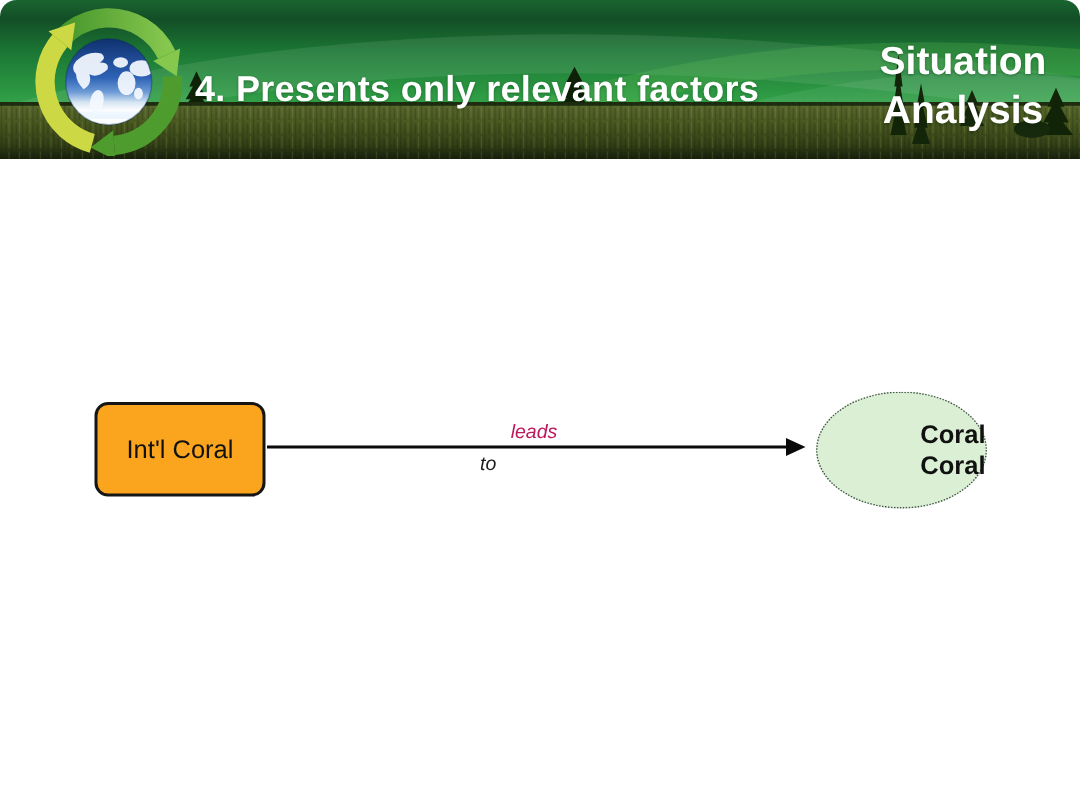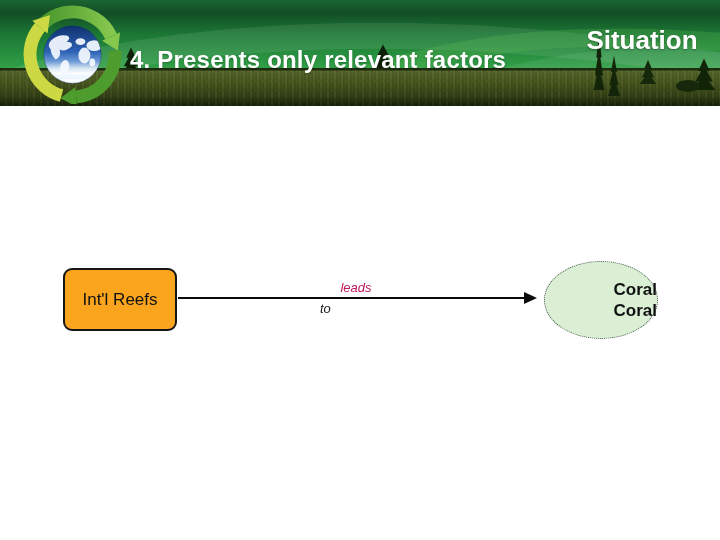--- a/index.html
+++ b/index.html
@@ -4,20 +4,21 @@
 <style>
   html,body{margin:0;padding:0;background:#888;}
   .slide{
     position:relative;width:720px;height:540px;background:#ffffff;
     overflow:hidden;font-family:"Liberation Sans", sans-serif;
   }
   
   .header{
     position:absolute;left:0;top:0;width:720px;height:106px;
     background:linear-gradient(180deg,#1a6530 0%,#134e26 12%,#1b7634 32%,#2c9843 58%,#36a54c 68%,#38a74d 100%);
+    border-radius:11px;
   }
   .header-art{position:absolute;left:0;top:0;width:720px;height:106px;display:block;}
   .logo{position:absolute;left:22px;top:5px;width:101px;height:99px;}
   .slide-title{
     position:absolute;left:130px;top:46px;width:460px;
     color:#ffffff;font-size:24px;font-weight:bold;letter-spacing:0.2px;
     text-shadow:0 1px 2px rgba(0,30,0,0.35);white-space:nowrap;
   }
   .corner-title{
     position:absolute;left:574px;top:24px;width:136px;
@@ -144,25 +145,26 @@
         <polygon points="0,-10 16,0 0,10" transform="translate(53.7,92.8) rotate(175)" fill="#4f9c2e"></polygon>
         <path d="M 38.9 91.5 A 43 43 0 0 1 17.1 22.4" stroke="#ccd944" stroke-width="13" fill="none"></path>
         <polygon points="0,-10 16,0 0,10" transform="translate(17.1,22.4) rotate(-50)" fill="#ccd944"></polygon>
       </g>
     </svg>
 
     <div class="slide-title">4. Presents only relevant factors</div>
 
     <div class="corner-title">
       <div>Situation</div>
+      <div>Analysis</div>
     </div>
   </div>
 
   <div class="cause-box" style="background: rgb(250, 165, 29); border-color: rgb(21, 21, 21); color: rgb(17, 17, 17);">
-    <div>Int'l Reefs</div>
+    <div>Int'l Coral</div>
   </div>
 
   <div class="connector-line" style="background: rgb(10, 10, 10);"></div>
   <div class="connector-head"></div>
 
   <div class="connector-label-top">leads</div>
   <div class="connector-label-bottom">to</div>
 
   <div class="effect-ellipse" style="background: rgb(218, 239, 212); border-color: rgb(68, 84, 74); color: rgb(17, 17, 17);">
     <div>Coral</div>

